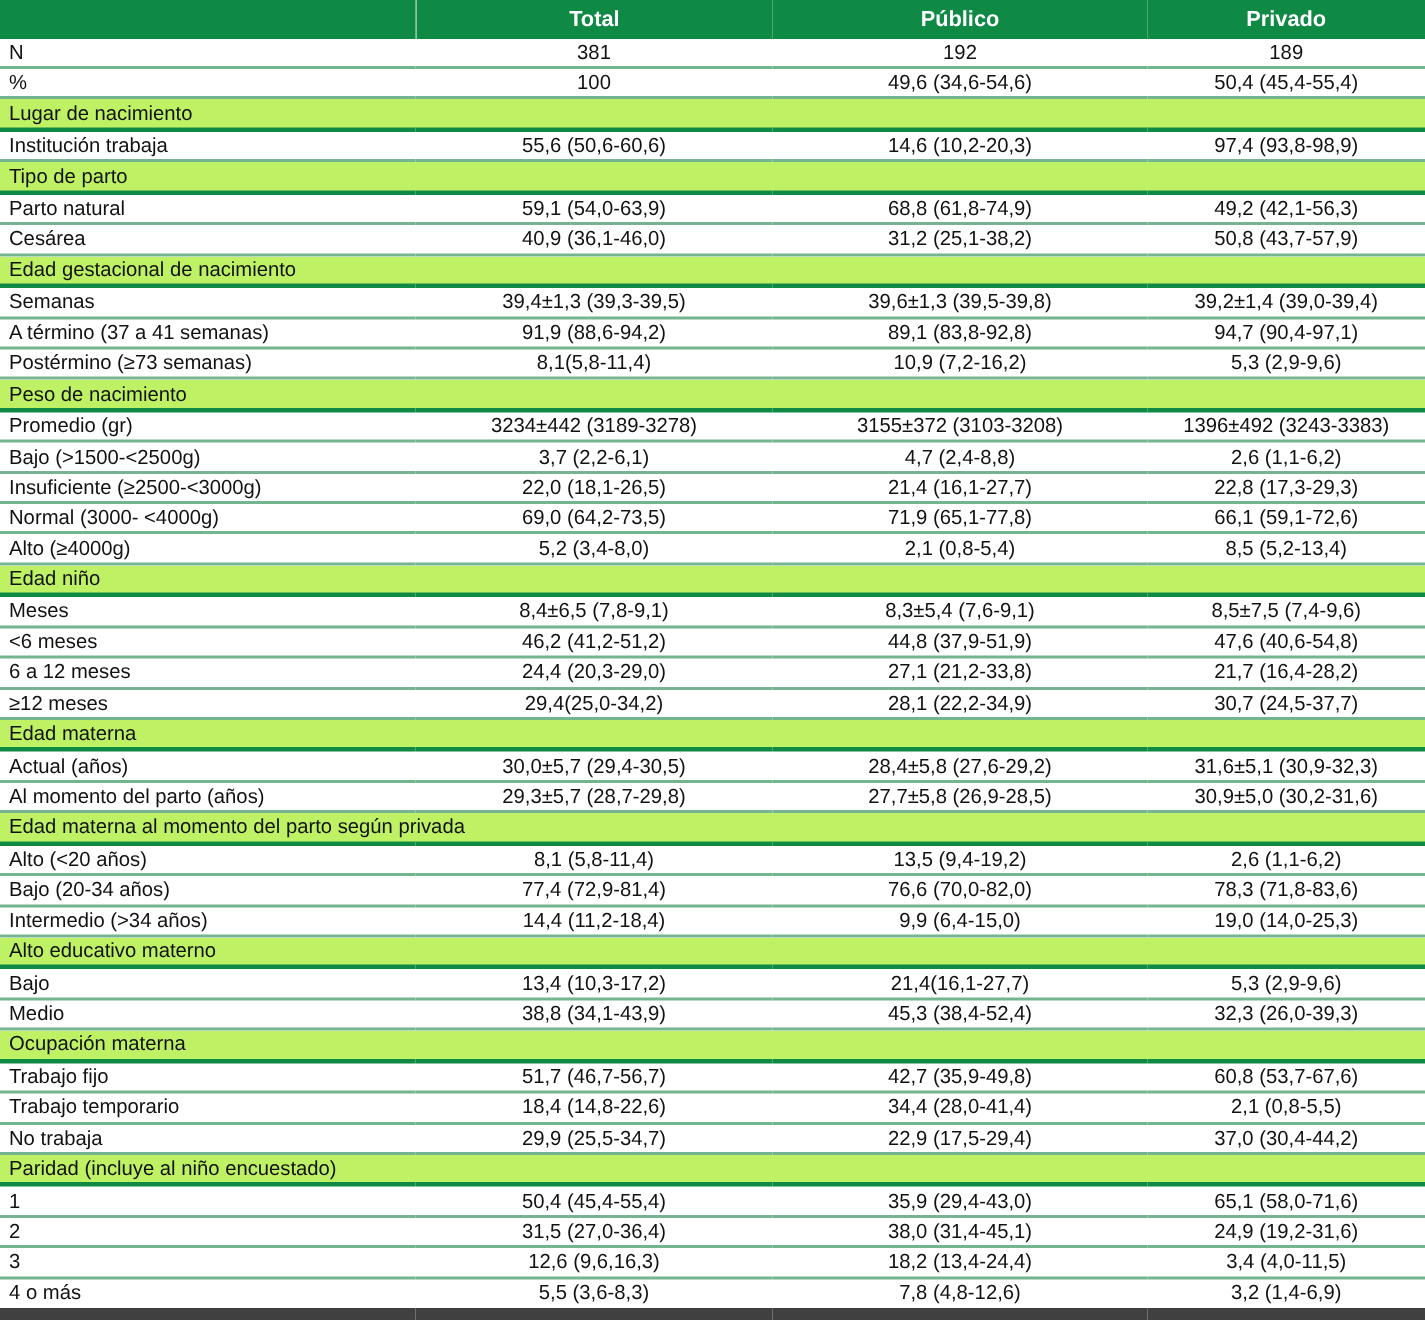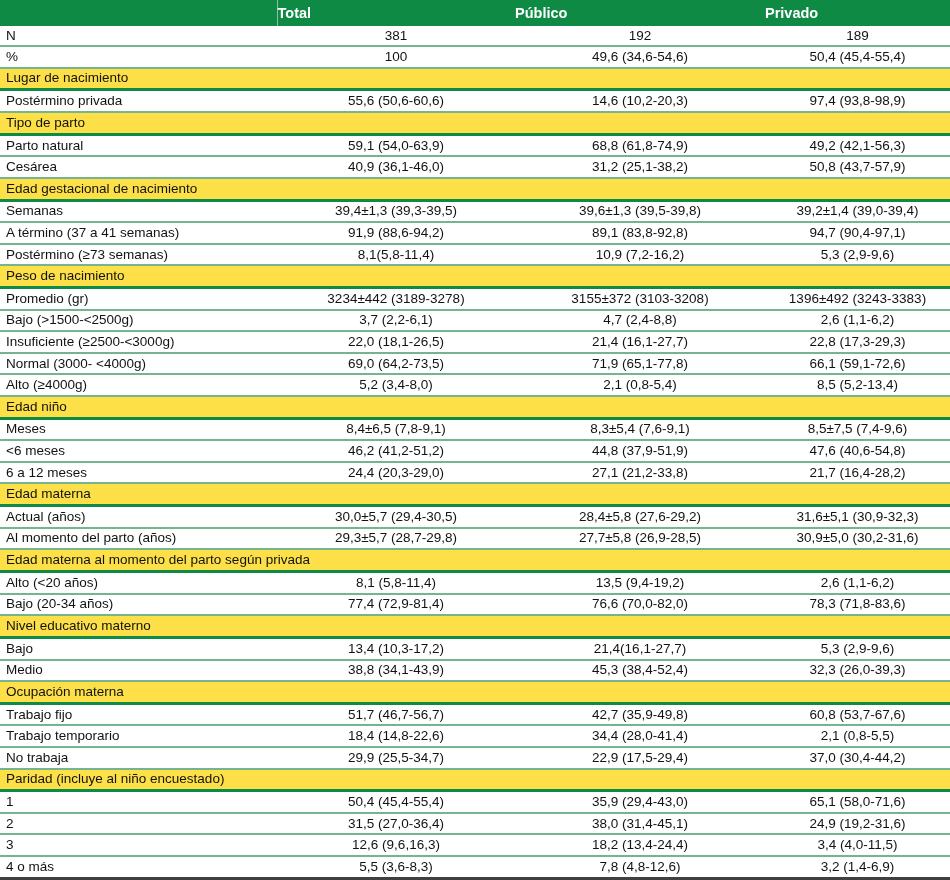--- a/index.html
+++ b/index.html
@@ -15,21 +15,21 @@
     font-family: "Liberation Sans", sans-serif;
     color: #121212;
   }
   thead th {
     background: #0E8A45;
     color: #ffffff;
     font-weight: bold;
     font-size: 14.5px;
     height: 26px;
     padding: 0;
-    text-align: left;
+    text-align: center;
   }
   thead th.corner {
     border-right: 1px solid #8CC2A4;
   }
   tbody td {
     font-size: 13.5px;
     padding: 0;
     line-height: 1.05;
     white-space: nowrap;
     overflow: hidden;
@@ -42,26 +42,26 @@
     padding-left: 6px;
   }
   tr.data td.value {
     text-align: center;
   }
   tr.section {
     border-top: 2px solid #74B58F;
     border-bottom: 3px solid #0E8A45;
   }
   tr.section td {
-    background: #fde047;
+    background: #bef264;
     text-align: left;
     padding-left: 6px;
   }
   tr.data:last-child {
-    border-bottom: 3px solid #404040;
+    border-bottom: 8px solid #404040;
   }
 </style>
 </head>
 <body>
 
 <table class="stat-table">
   <colgroup>
     <col style="width:277px">
     <col style="width:238px">
     <col style="width:250px">
@@ -85,21 +85,21 @@
       <tr class="data">
         <td class="label">%</td>
         <td class="value">100</td>
         <td class="value">49,6 (34,6-54,6)</td>
         <td class="value">50,4 (45,4-55,4)</td>
       </tr>
       <tr class="section">
         <td colspan="4">Lugar de nacimiento</td>
       </tr>
       <tr class="data">
-        <td class="label">Postérmino privada</td>
+        <td class="label">Institución trabaja</td>
         <td class="value">55,6 (50,6-60,6)</td>
         <td class="value">14,6 (10,2-20,3)</td>
         <td class="value">97,4 (93,8-98,9)</td>
       </tr>
       <tr class="section">
         <td colspan="4">Tipo de parto</td>
       </tr>
       <tr class="data">
         <td class="label">Parto natural</td>
         <td class="value">59,1 (54,0-63,9)</td>
@@ -180,20 +180,26 @@
         <td class="value">46,2 (41,2-51,2)</td>
         <td class="value">44,8 (37,9-51,9)</td>
         <td class="value">47,6 (40,6-54,8)</td>
       </tr>
       <tr class="data">
         <td class="label">6 a 12 meses</td>
         <td class="value">24,4 (20,3-29,0)</td>
         <td class="value">27,1 (21,2-33,8)</td>
         <td class="value">21,7 (16,4-28,2)</td>
       </tr>
+      <tr class="data">
+        <td class="label">≥12 meses</td>
+        <td class="value">29,4(25,0-34,2)</td>
+        <td class="value">28,1 (22,2-34,9)</td>
+        <td class="value">30,7 (24,5-37,7)</td>
+      </tr>
       <tr class="section">
         <td colspan="4">Edad materna</td>
       </tr>
       <tr class="data">
         <td class="label">Actual (años)</td>
         <td class="value">30,0±5,7 (29,4-30,5)</td>
         <td class="value">28,4±5,8 (27,6-29,2)</td>
         <td class="value">31,6±5,1 (30,9-32,3)</td>
       </tr>
       <tr class="data">
@@ -210,22 +216,28 @@
         <td class="value">8,1 (5,8-11,4)</td>
         <td class="value">13,5 (9,4-19,2)</td>
         <td class="value">2,6 (1,1-6,2)</td>
       </tr>
       <tr class="data">
         <td class="label">Bajo (20-34 años)</td>
         <td class="value">77,4 (72,9-81,4)</td>
         <td class="value">76,6 (70,0-82,0)</td>
         <td class="value">78,3 (71,8-83,6)</td>
       </tr>
-      <tr class="section">
-        <td colspan="4">Nivel educativo materno</td>
+      <tr class="data">
+        <td class="label">Intermedio (&gt;34 años)</td>
+        <td class="value">14,4 (11,2-18,4)</td>
+        <td class="value">9,9 (6,4-15,0)</td>
+        <td class="value">19,0 (14,0-25,3)</td>
+      </tr>
+      <tr class="section">
+        <td colspan="4">Alto educativo materno</td>
       </tr>
       <tr class="data">
         <td class="label">Bajo</td>
         <td class="value">13,4 (10,3-17,2)</td>
         <td class="value">21,4(16,1-27,7)</td>
         <td class="value">5,3 (2,9-9,6)</td>
       </tr>
       <tr class="data">
         <td class="label">Medio</td>
         <td class="value">38,8 (34,1-43,9)</td>

